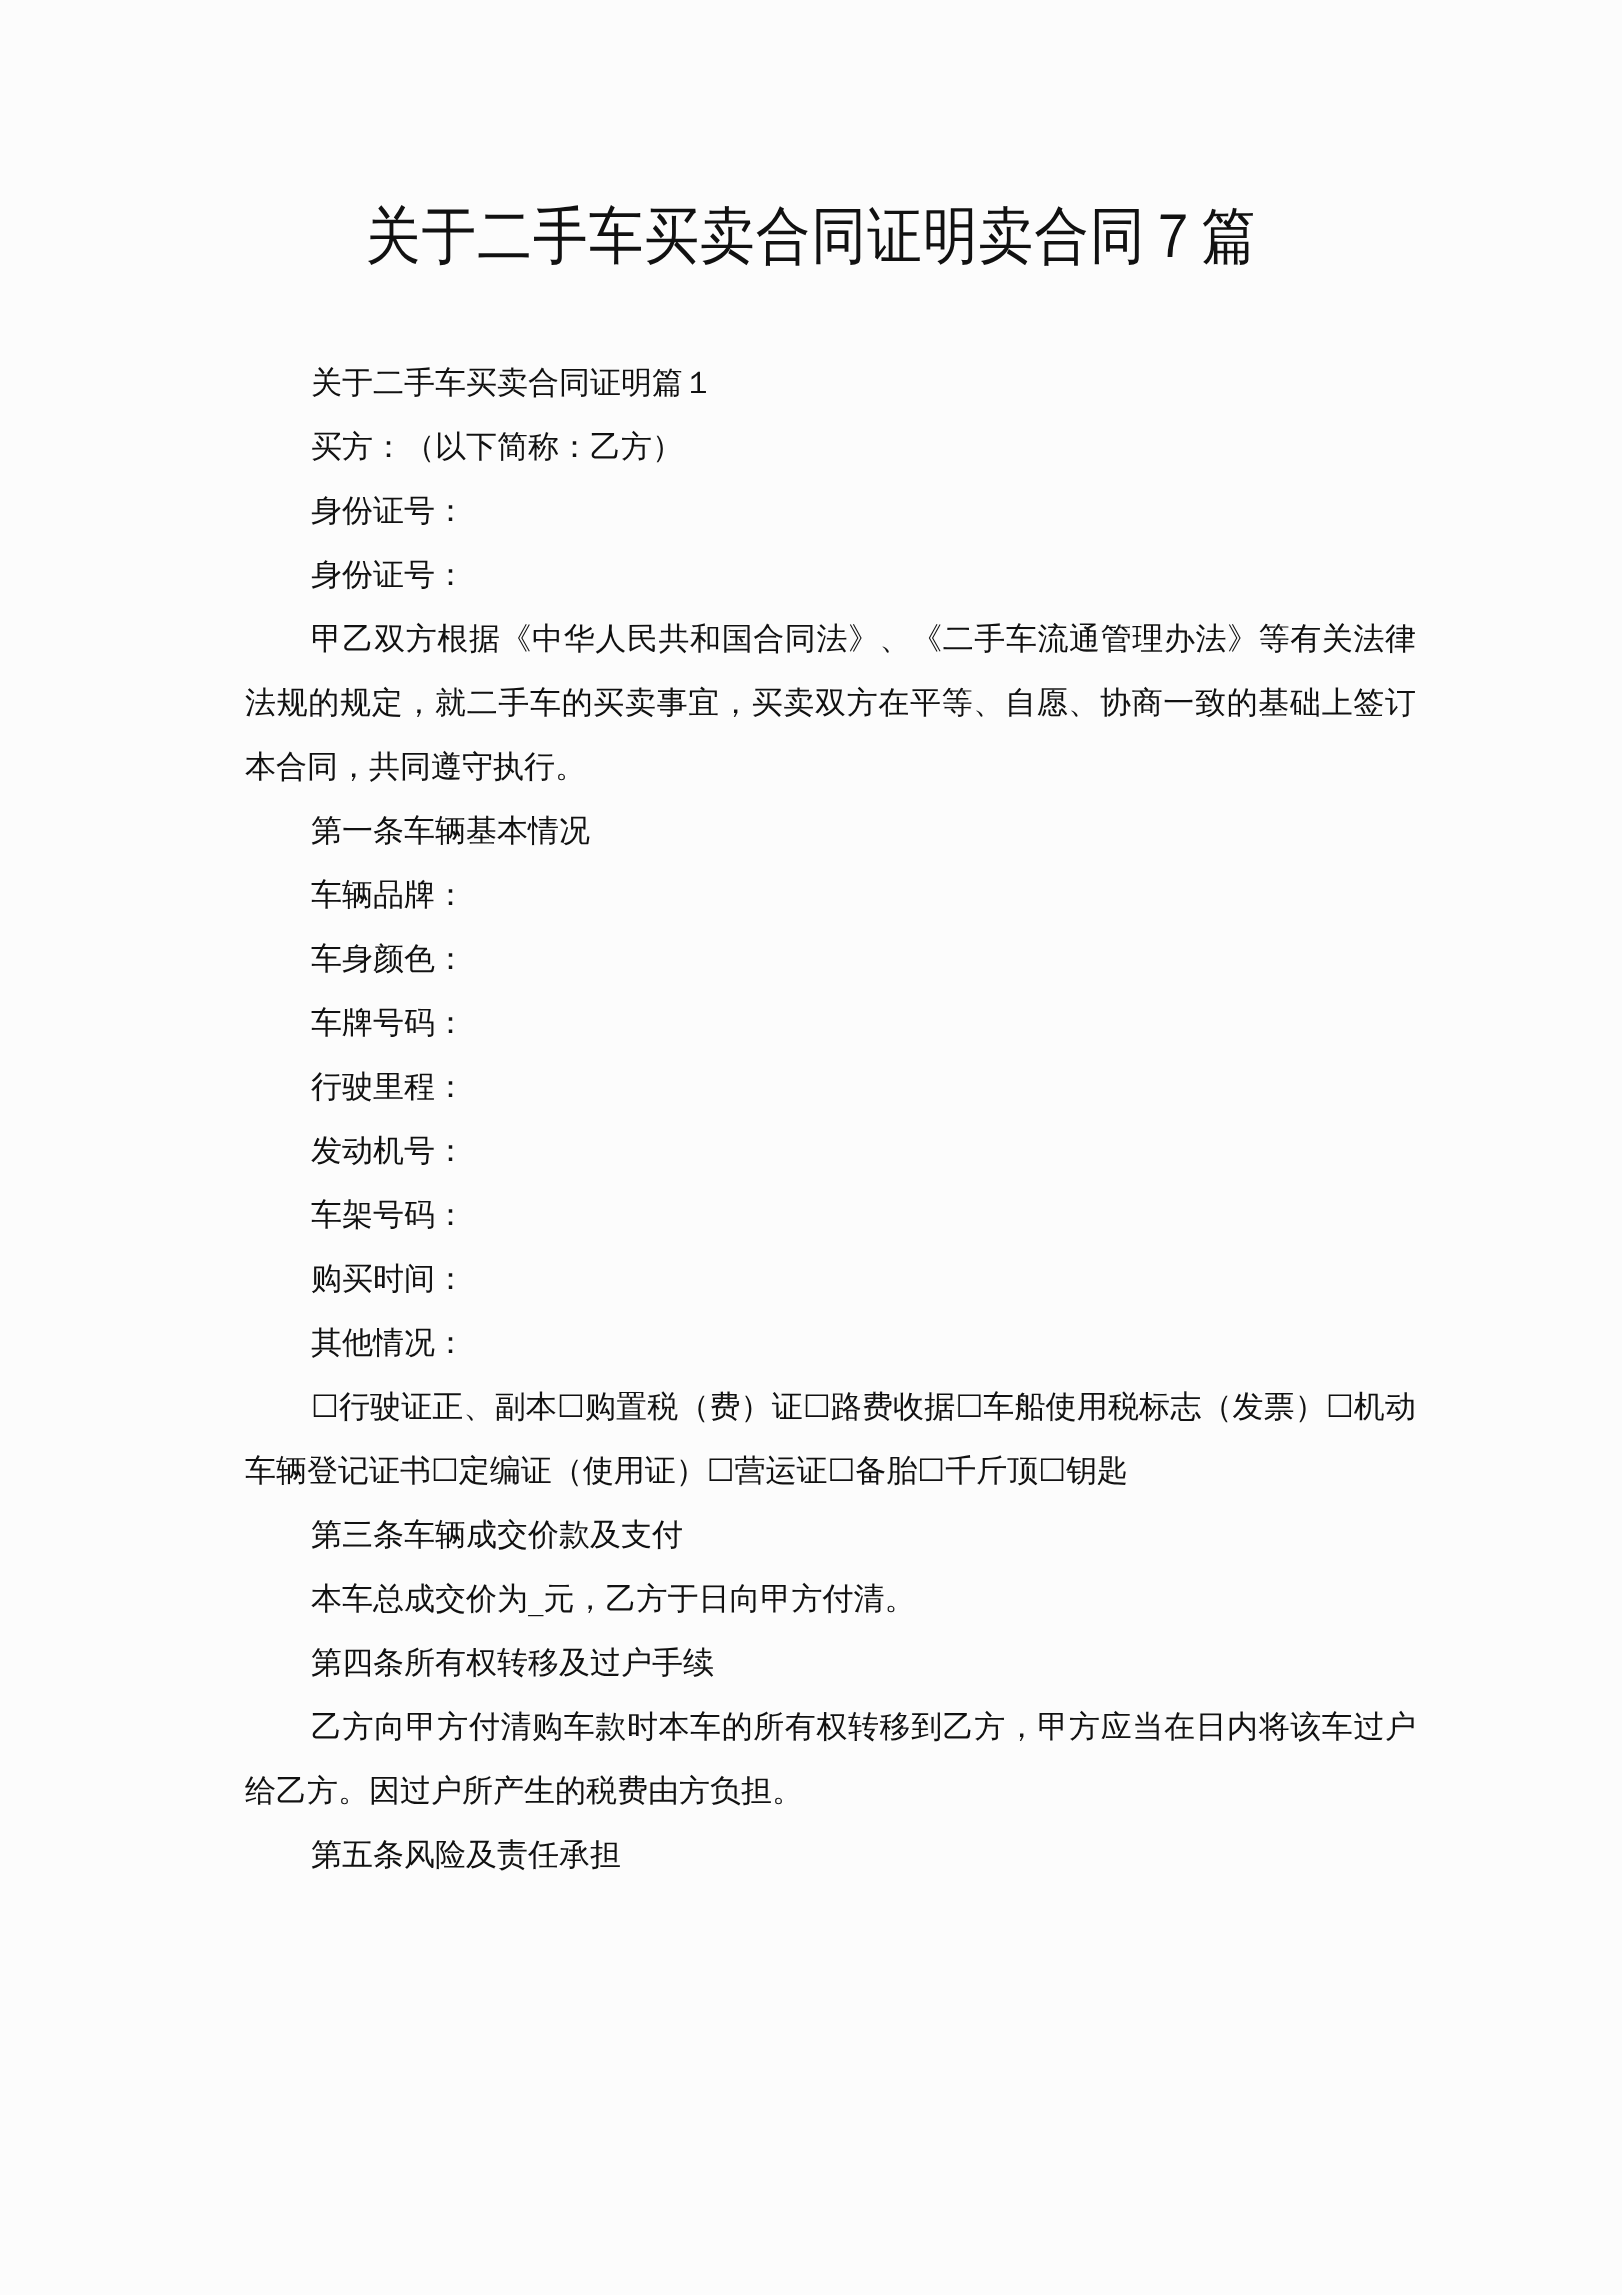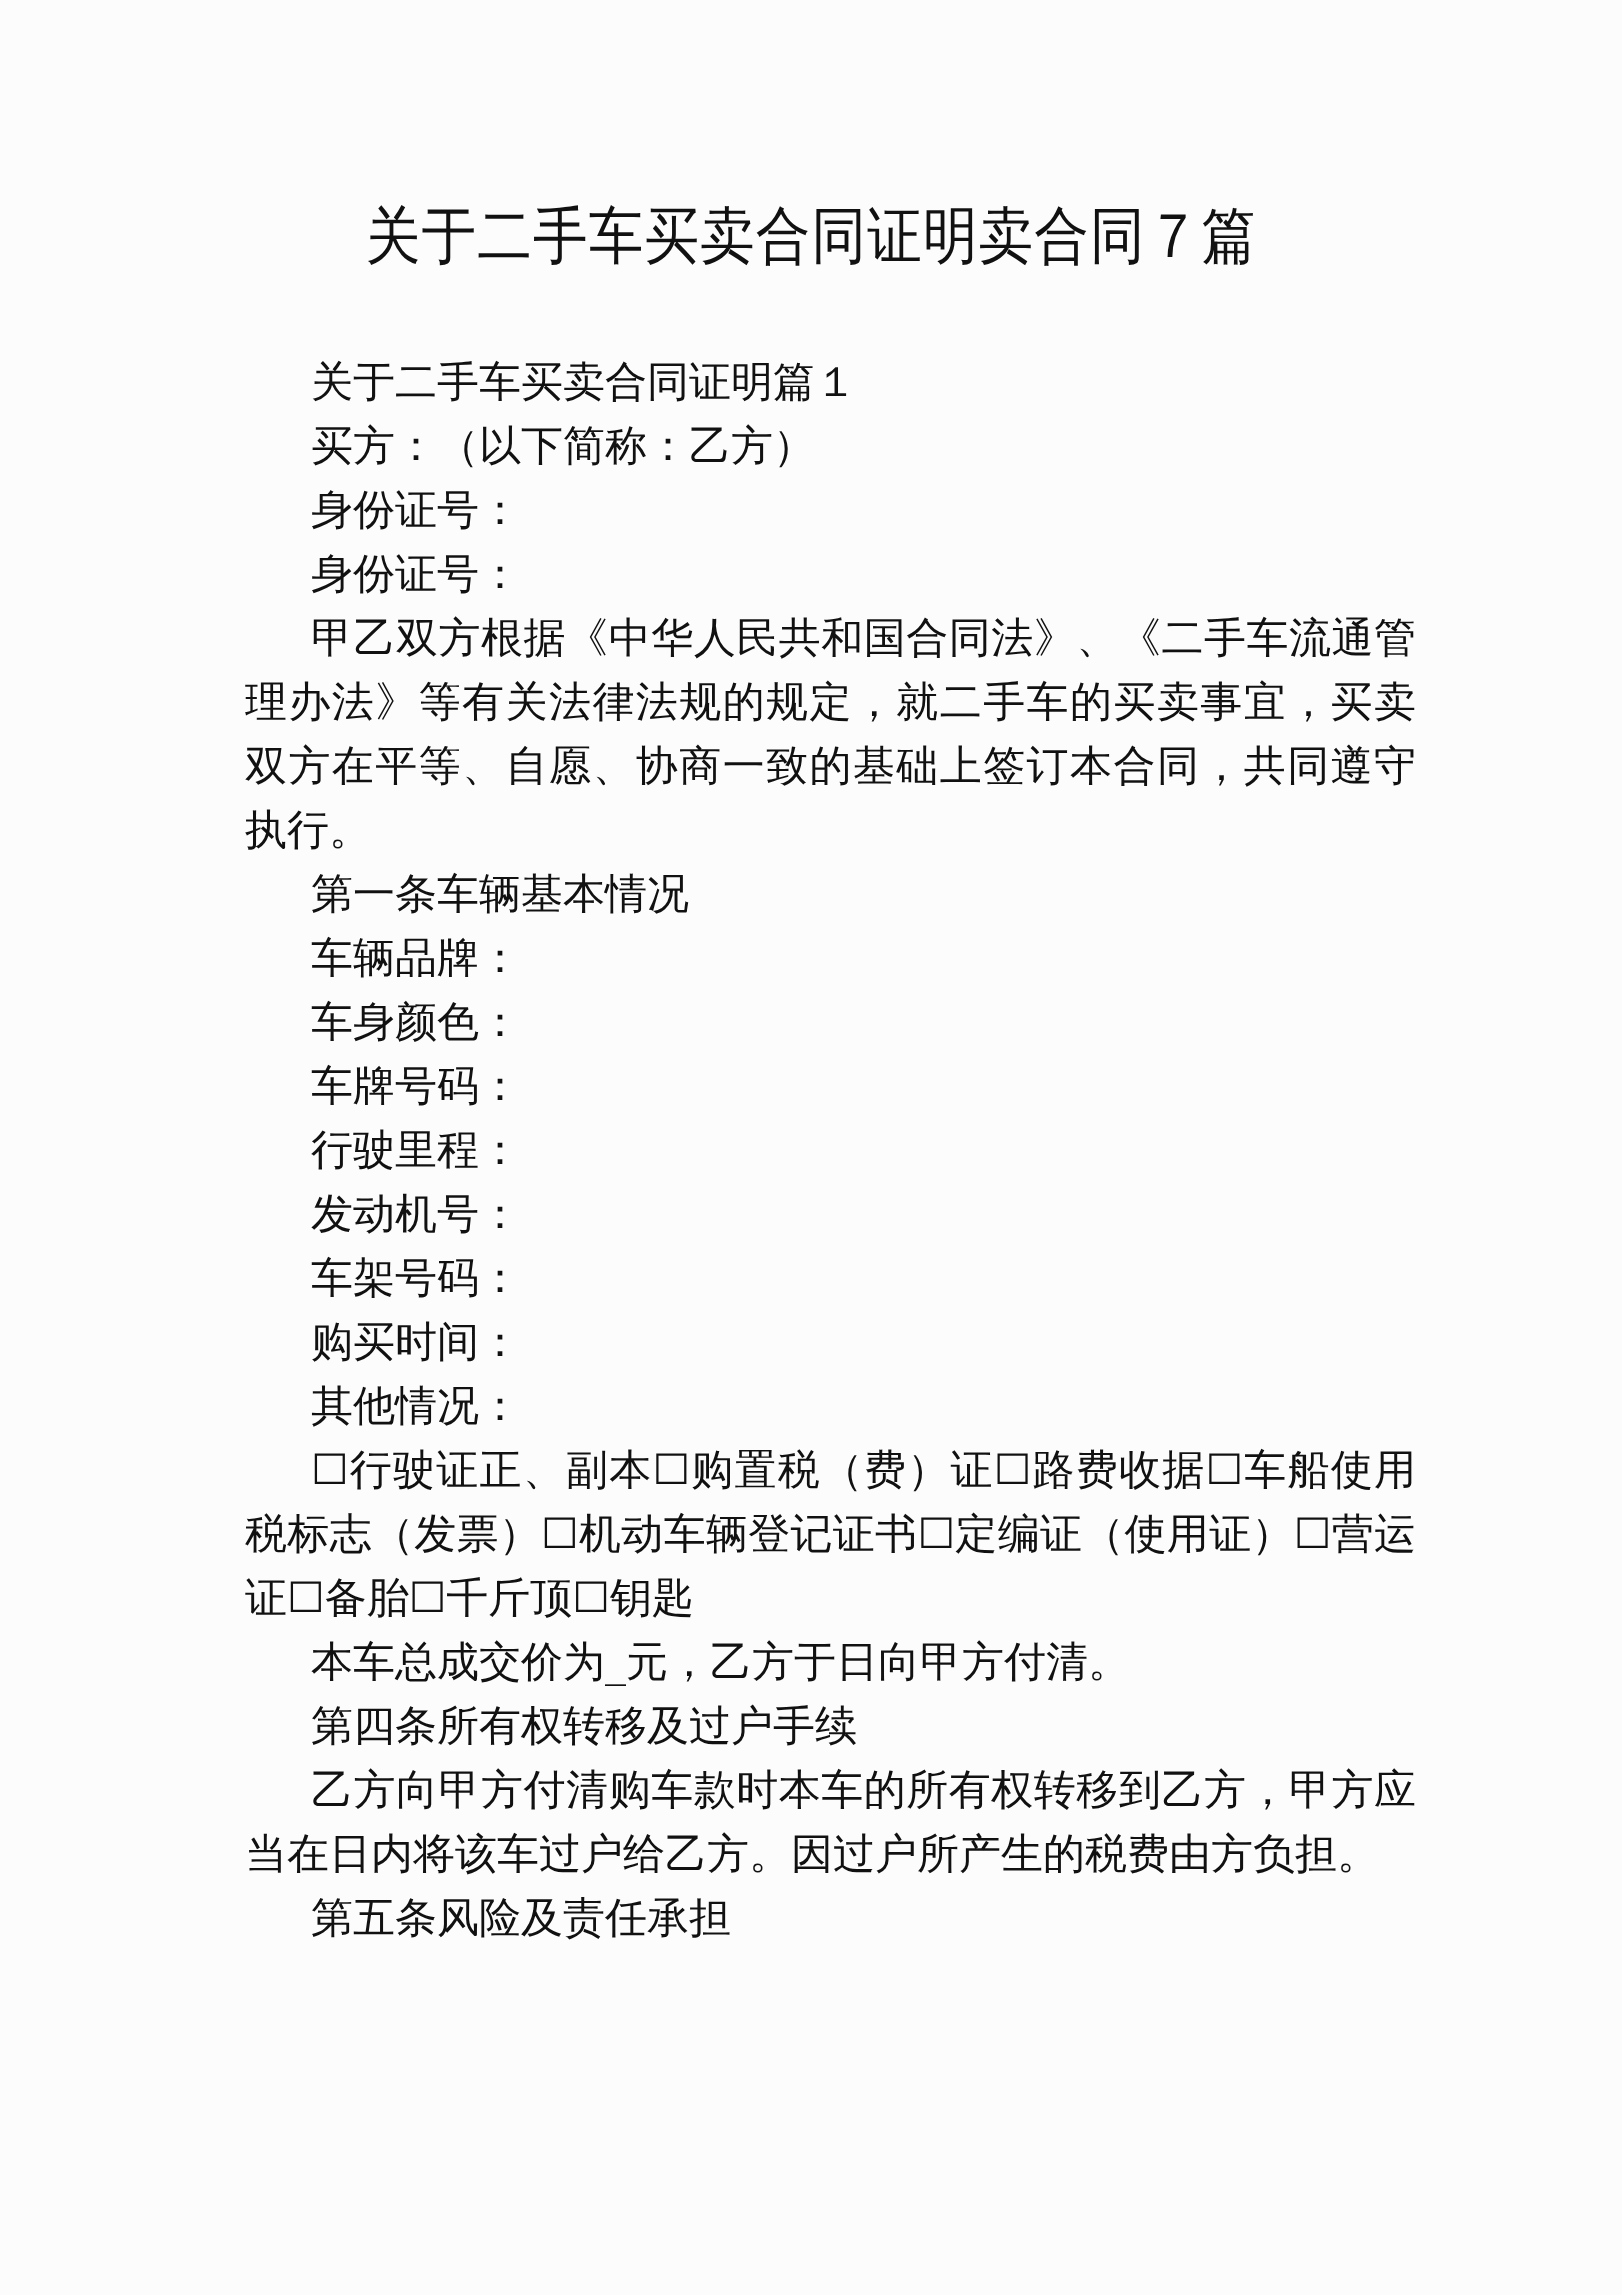--- a/index.html
+++ b/index.html
@@ -21,21 +21,21 @@
     letter-spacing: 1.3px;
     margin: 0;
     font-weight: normal;
     transform: scaleX(0.88);
   }
   .body {
     position: absolute;
     top: 350px;
     left: 245px;
     width: 1171px;
-    font-size: 42px;
+    font-size: 31px;
     line-height: 64px;
   }
   .body p {
     margin: 0;
     text-indent: 66px;
     text-align: justify;
     white-space: normal;
   }
 </style>
 </head>
@@ -52,18 +52,19 @@
   <p>第一条车辆基本情况</p>
   <p>车辆品牌：</p>
   <p>车身颜色：</p>
   <p>车牌号码：</p>
   <p>行驶里程：</p>
   <p>发动机号：</p>
   <p>车架号码：</p>
   <p>购买时间：</p>
   <p>其他情况：</p>
   <p>☐行驶证正、副本☐购置税（费）证☐路费收据☐车船使用税标志（发票）☐机动车辆登记证书☐定编证（使用证）☐营运证☐备胎☐千斤顶☐钥匙</p>
+  <p>第三条车辆成交价款及支付</p>
   <p>本车总成交价为_元，乙方于日向甲方付清。</p>
   <p>第四条所有权转移及过户手续</p>
   <p>乙方向甲方付清购车款时本车的所有权转移到乙方，甲方应当在日内将该车过户给乙方。因过户所产生的税费由方负担。</p>
   <p>第五条风险及责任承担</p>
 </div>
 
 
 </body></html>

